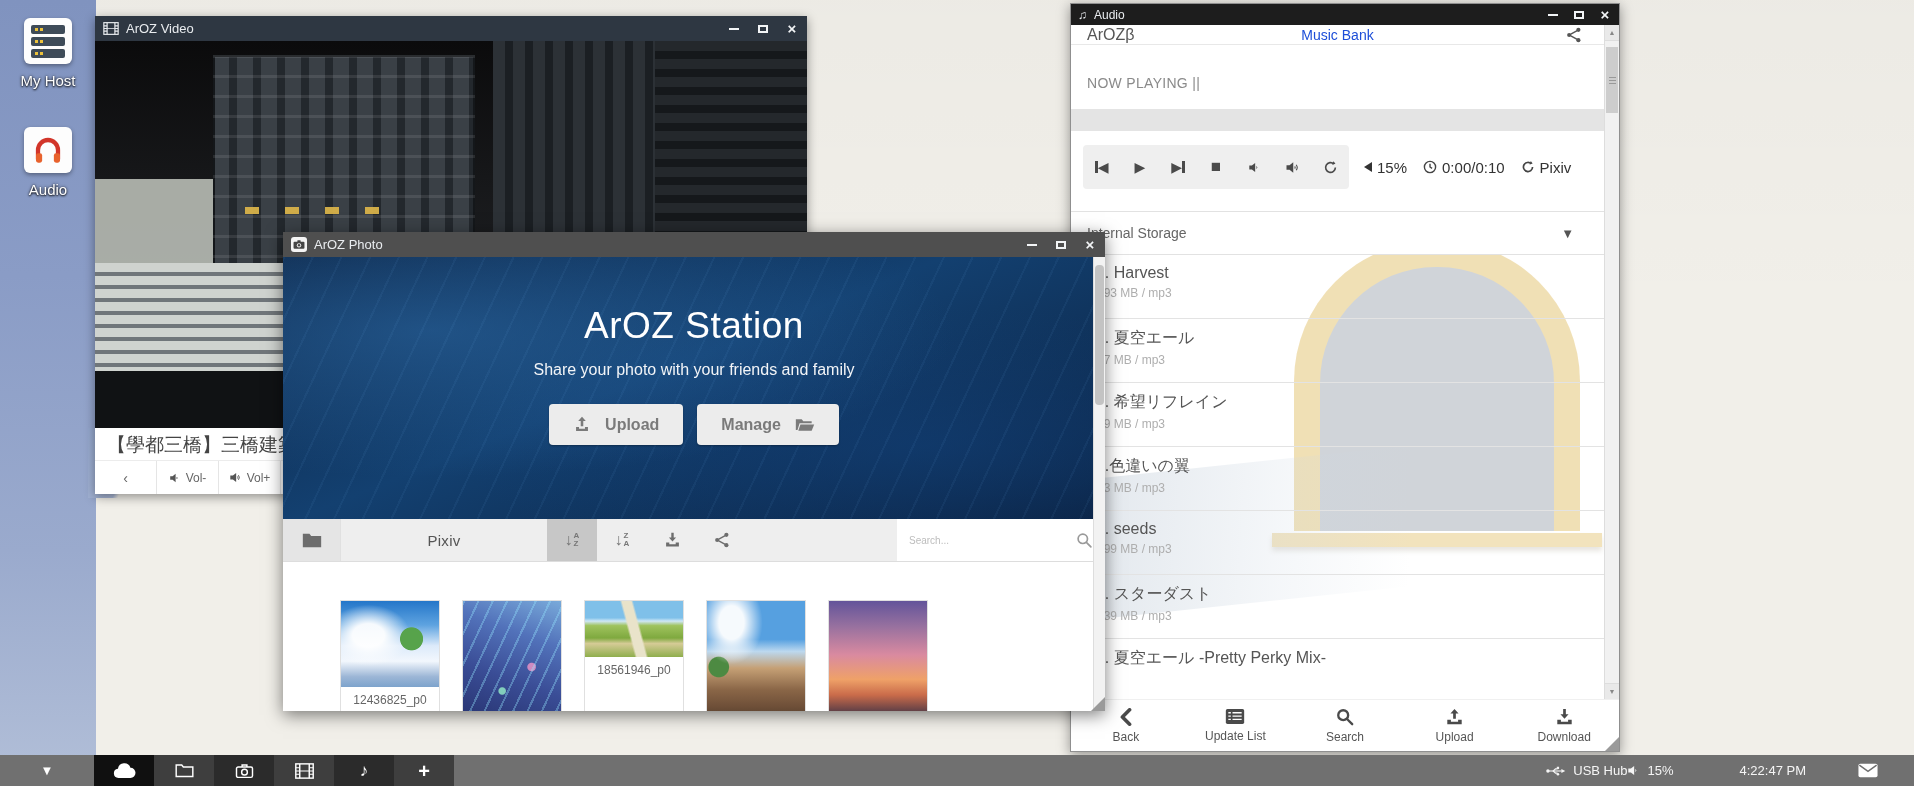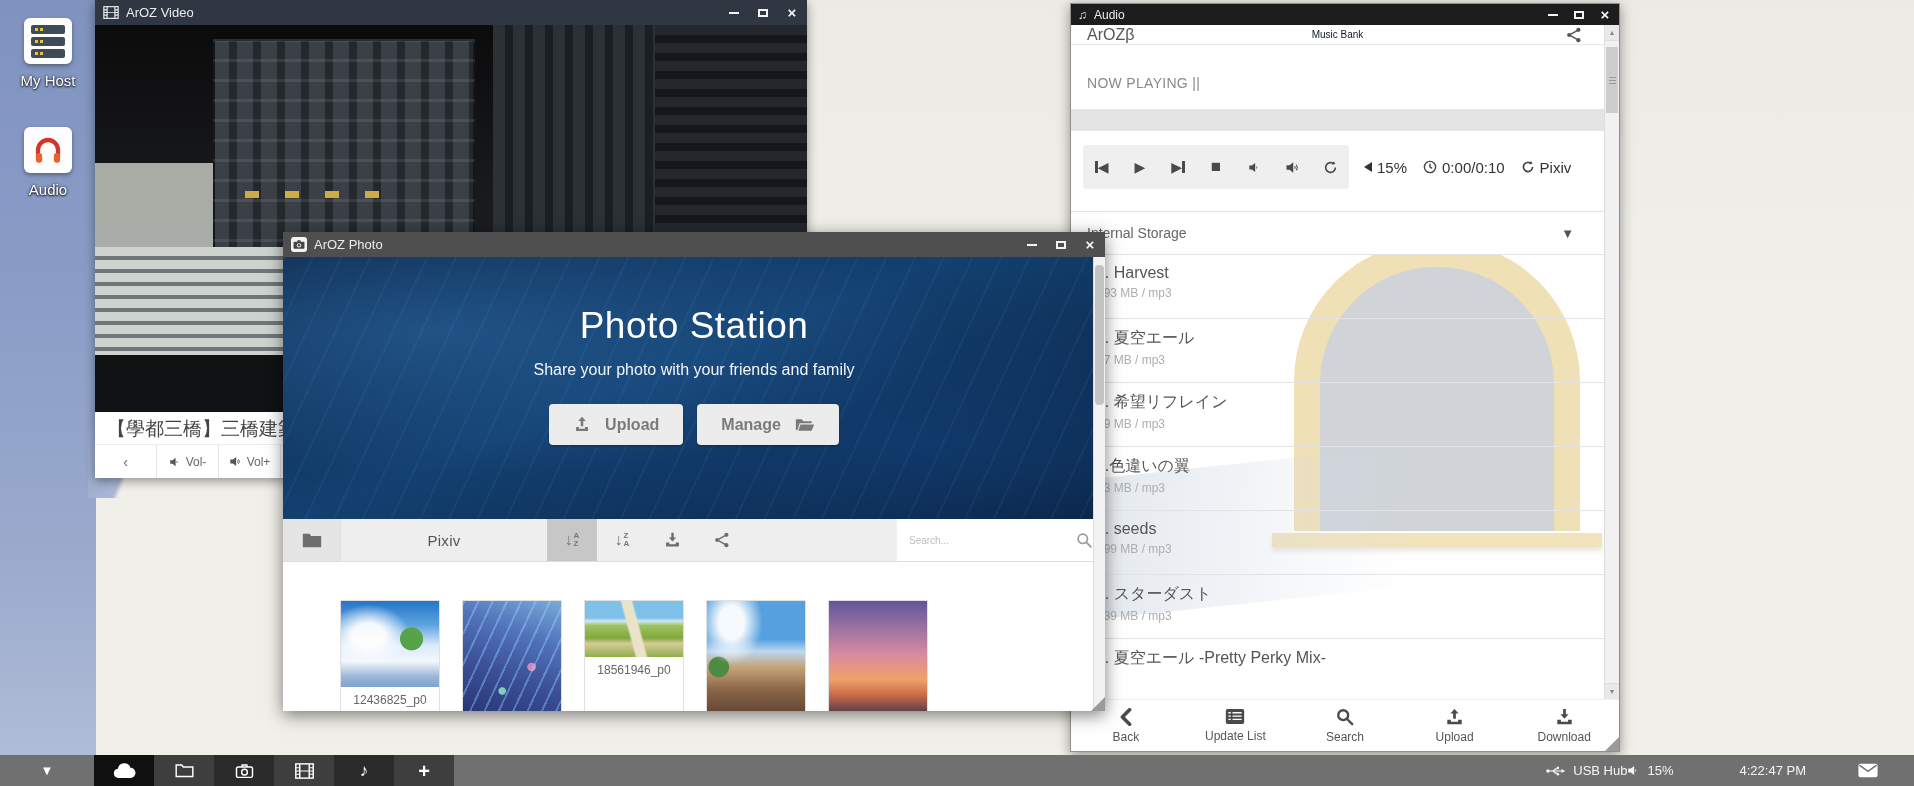--- a/index.html
+++ b/index.html
@@ -31,21 +31,21 @@
   
   .titlebar { height:25px; display:flex; align-items:center; padding:0 8px; color:#e9ecef; font-size:13px; }
   .titlebar .t-icon { margin-right:7px; display:flex; align-items:center; }
   .win-ctrls { margin-left:auto; display:flex; align-items:center; gap:15px; }
   .wc { display:flex; align-items:center; justify-content:center; width:14px; height:14px; cursor:pointer; color:#f2f4f6; }
   .wc-min i { display:block; width:10px; height:2px; background:currentColor; }
   .wc-max i { display:block; width:10px; height:8px; border:2px solid currentColor; }
   .wc-close { font-size:15px; font-weight:bold; line-height:1; }
 
   
-  .video-win { position:absolute; left:95px; top:0; width:712px; height:478px; background:#be185d;
+  .video-win { position:absolute; left:95px; top:16px; width:712px; height:478px; background:#be185d;
     box-shadow:0 3px 10px rgba(0,0,0,.4); z-index:1; }
   .video-win .titlebar { background:#2e3742; }
   .mc-scene { position:absolute; left:0; top:25px; width:712px; height:387px; overflow:hidden;
     background:linear-gradient(180deg,#0b0b0c 0%, #161719 35%, #202225 70%, #17181a 100%); }
   .mc-sky { position:absolute; left:0; top:138px; width:225px; height:85px; background:#b8bcb5; opacity:.9; }
   .mc-b1 { position:absolute; left:118px; top:14px; width:262px; height:346px;
     background:repeating-linear-gradient(90deg,#3a4046 0 16px,#23282d 16px 24px);
     box-shadow:inset 0 0 0 2px #14171a; }
   .mc-b1::after { content:""; position:absolute; inset:0;
     background:repeating-linear-gradient(180deg, rgba(255,255,255,.09) 0 3px, rgba(0,0,0,0) 3px 20px); }
@@ -126,21 +126,21 @@
     border-left:14px solid transparent; border-bottom:14px solid #9a9a9a; cursor:nwse-resize; }
 
   
   .audio-win { position:absolute; left:1070px; top:3px; width:550px; height:749px; background:#fff;
     border:1px solid #8f8f8f; box-shadow:0 3px 12px rgba(0,0,0,.4); z-index:2; }
   .audio-win .titlebar { height:21px; background:#1d1d1d; font-size:12px; padding:0 7px; }
   .audio-win .win-ctrls { gap:12px; }
   .a-header { position:absolute; left:0; top:21px; width:533px; height:20px; border-bottom:1px solid #e8e8e8;
     display:flex; align-items:center; background:#fff; }
   .a-brand { font-size:16px; color:#555; padding-left:16px; }
-  .a-center { position:absolute; left:0; width:100%; text-align:center; font-size:10px; color:#0f172a; pointer-events:none; }
+  .a-center { position:absolute; left:0; width:100%; text-align:center; font-size:14px; color:#1d4ed8; pointer-events:none; }
   .a-share { margin-left:auto; margin-right:22px; color:#555; cursor:pointer; display:flex; }
   .a-np { position:absolute; left:0; top:53px; width:533px; height:52px; display:flex; align-items:center;
     background:#fff; }
   .a-np span { font-size:14px; color:#8a8a8a; padding-left:16px; letter-spacing:.3px; }
   .a-progress { position:absolute; left:0; top:105px; width:533px; height:22px; background:#e4e4e4; cursor:pointer; }
   .a-controls { position:absolute; left:0; top:127px; width:533px; height:72px; display:flex; align-items:center;
     padding-left:12px; background:#fff; }
   .btn-group { background:#efefef; border-radius:4px; height:44px; display:flex; align-items:center; }
   .pbtn { width:38px; height:44px; display:flex; align-items:center; justify-content:center; color:#4a4a4a;
     font-size:14px; cursor:pointer; }
@@ -496,21 +496,21 @@
             <i></i>
           </span>
         <span class="wc wc-max">
             <i></i>
           </span>
         <span class="wc wc-close">×</span>
       </span>
     </div>
 
     <div class="hero">
-      <h1>Photo Station</h1>
+      <h1>ArOZ Station</h1>
       <p>Share your photo with your friends and family</p>
       <div class="hero-btns">
         <button class="hero-btn">
           <svg width="18" height="17" viewBox="0 0 20 20" fill="#7a7a7a">
             <path d="M10 1l4.5 5h-3v6h-3V6h-3z"></path>
               <path d="M3 13h3.5v2h7v-2H17v4.5H3z"></path>
           </svg>
           <span>Upload</span>
         </button>
         <button class="hero-btn">

